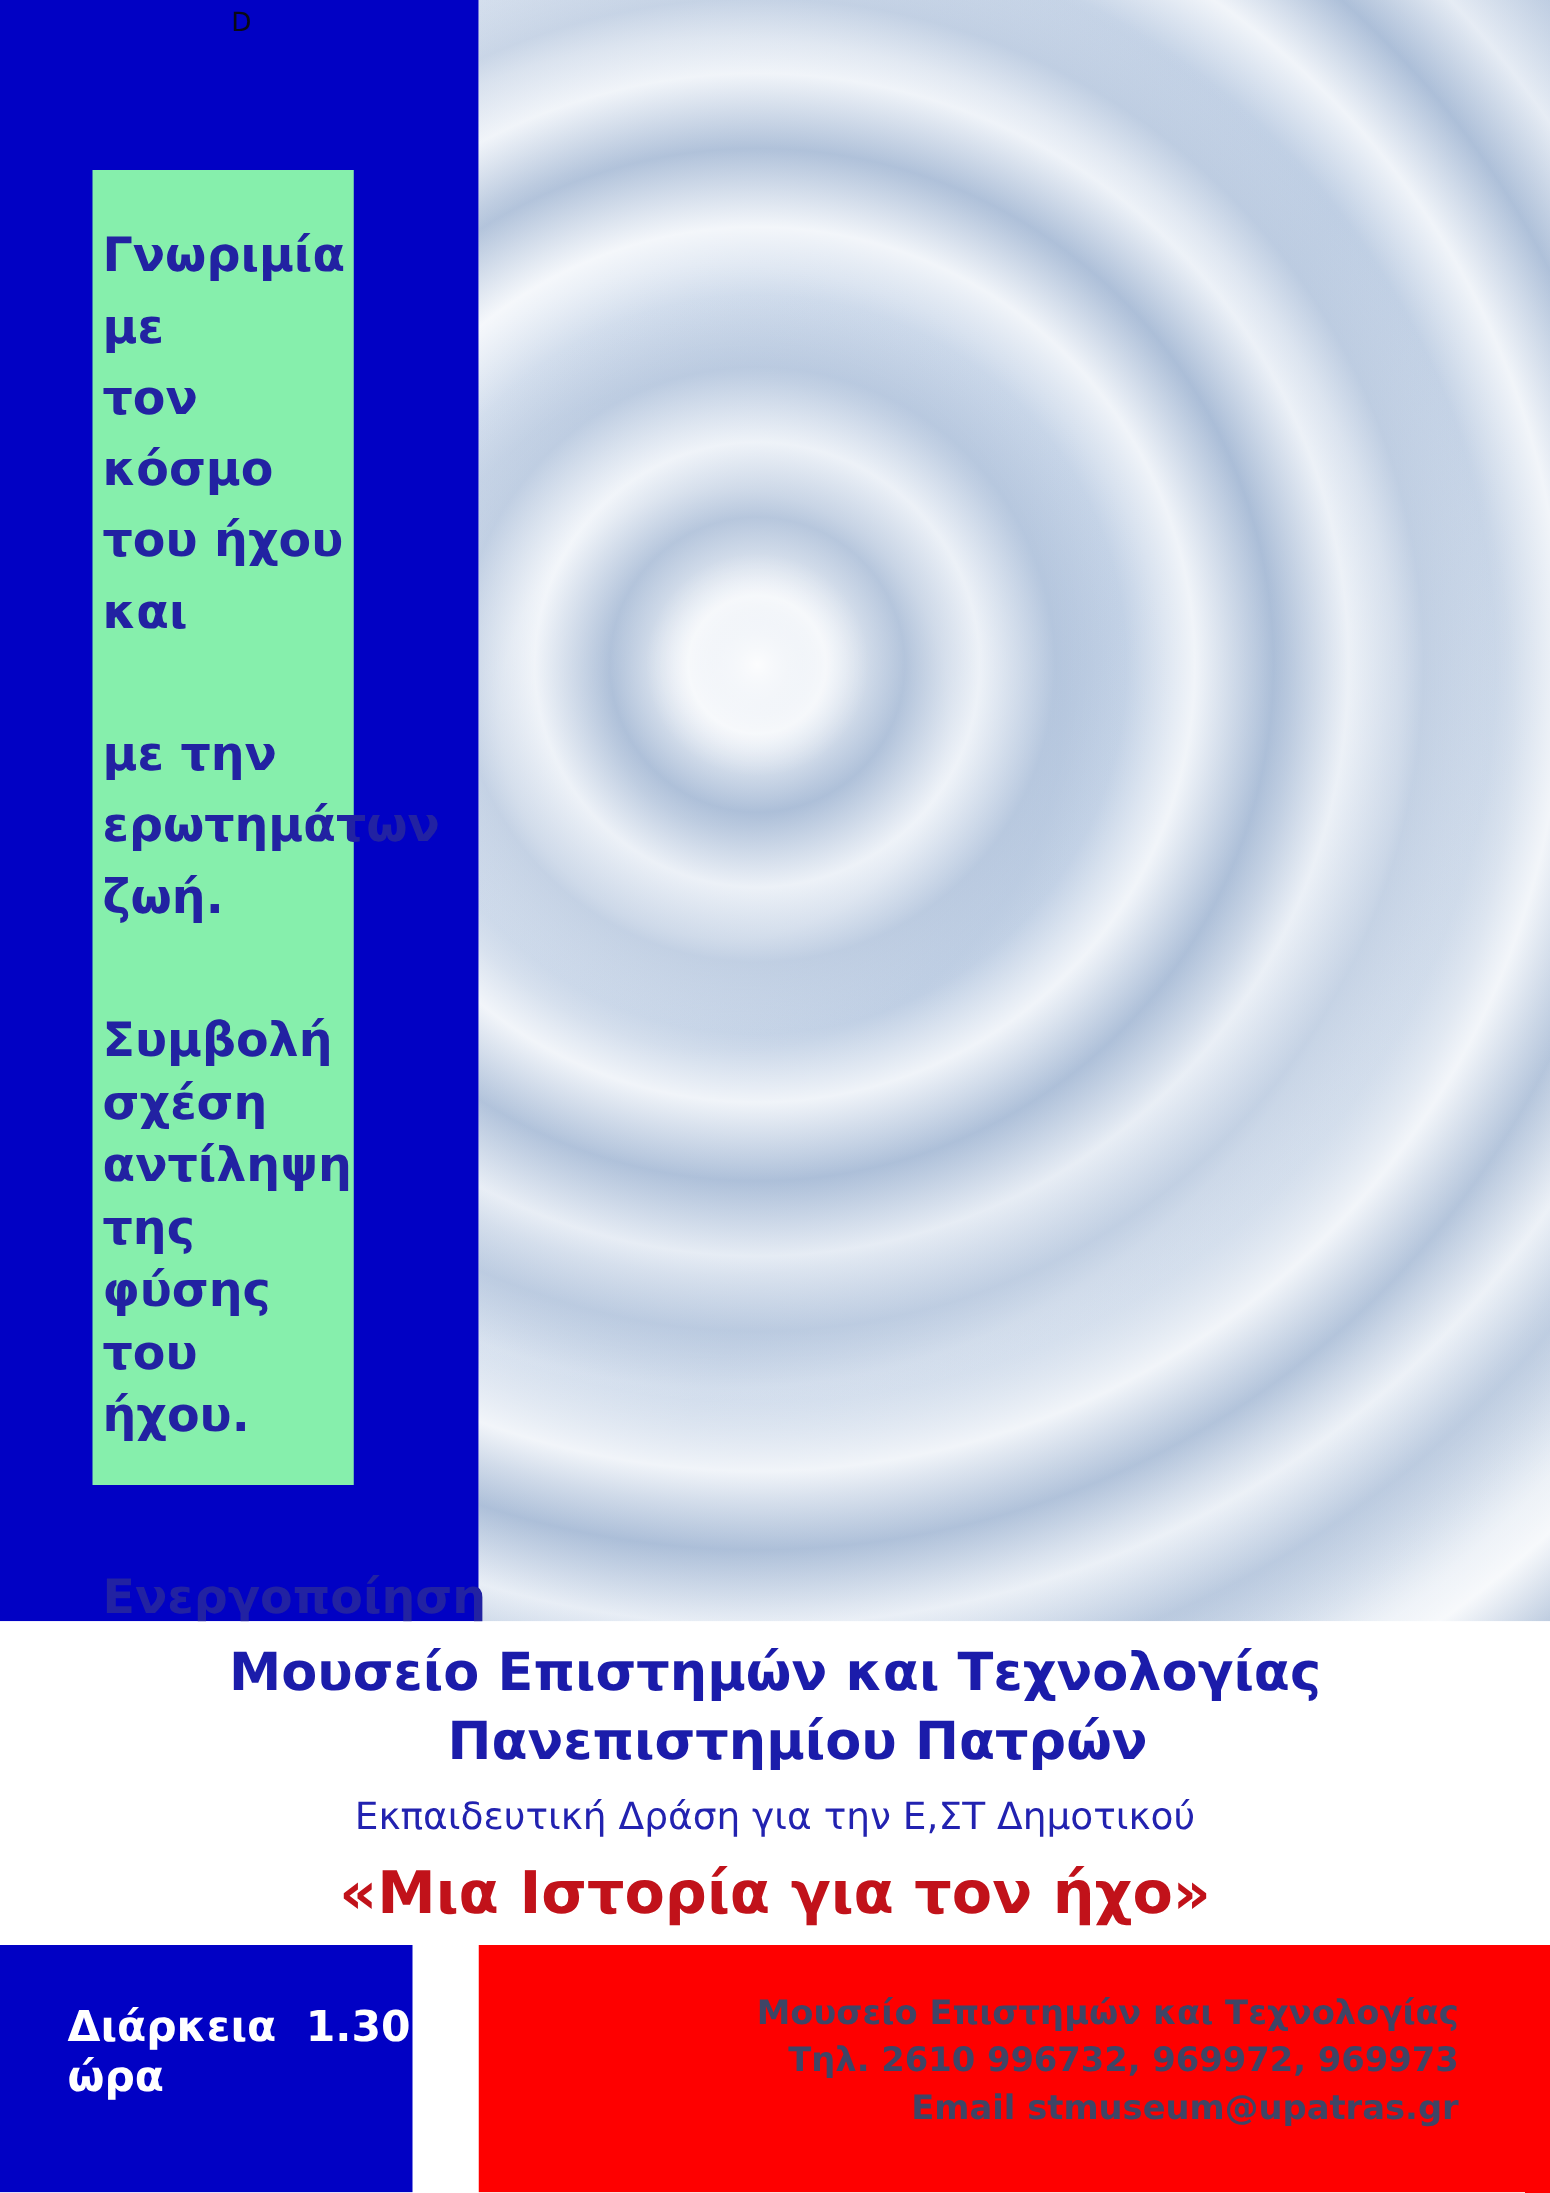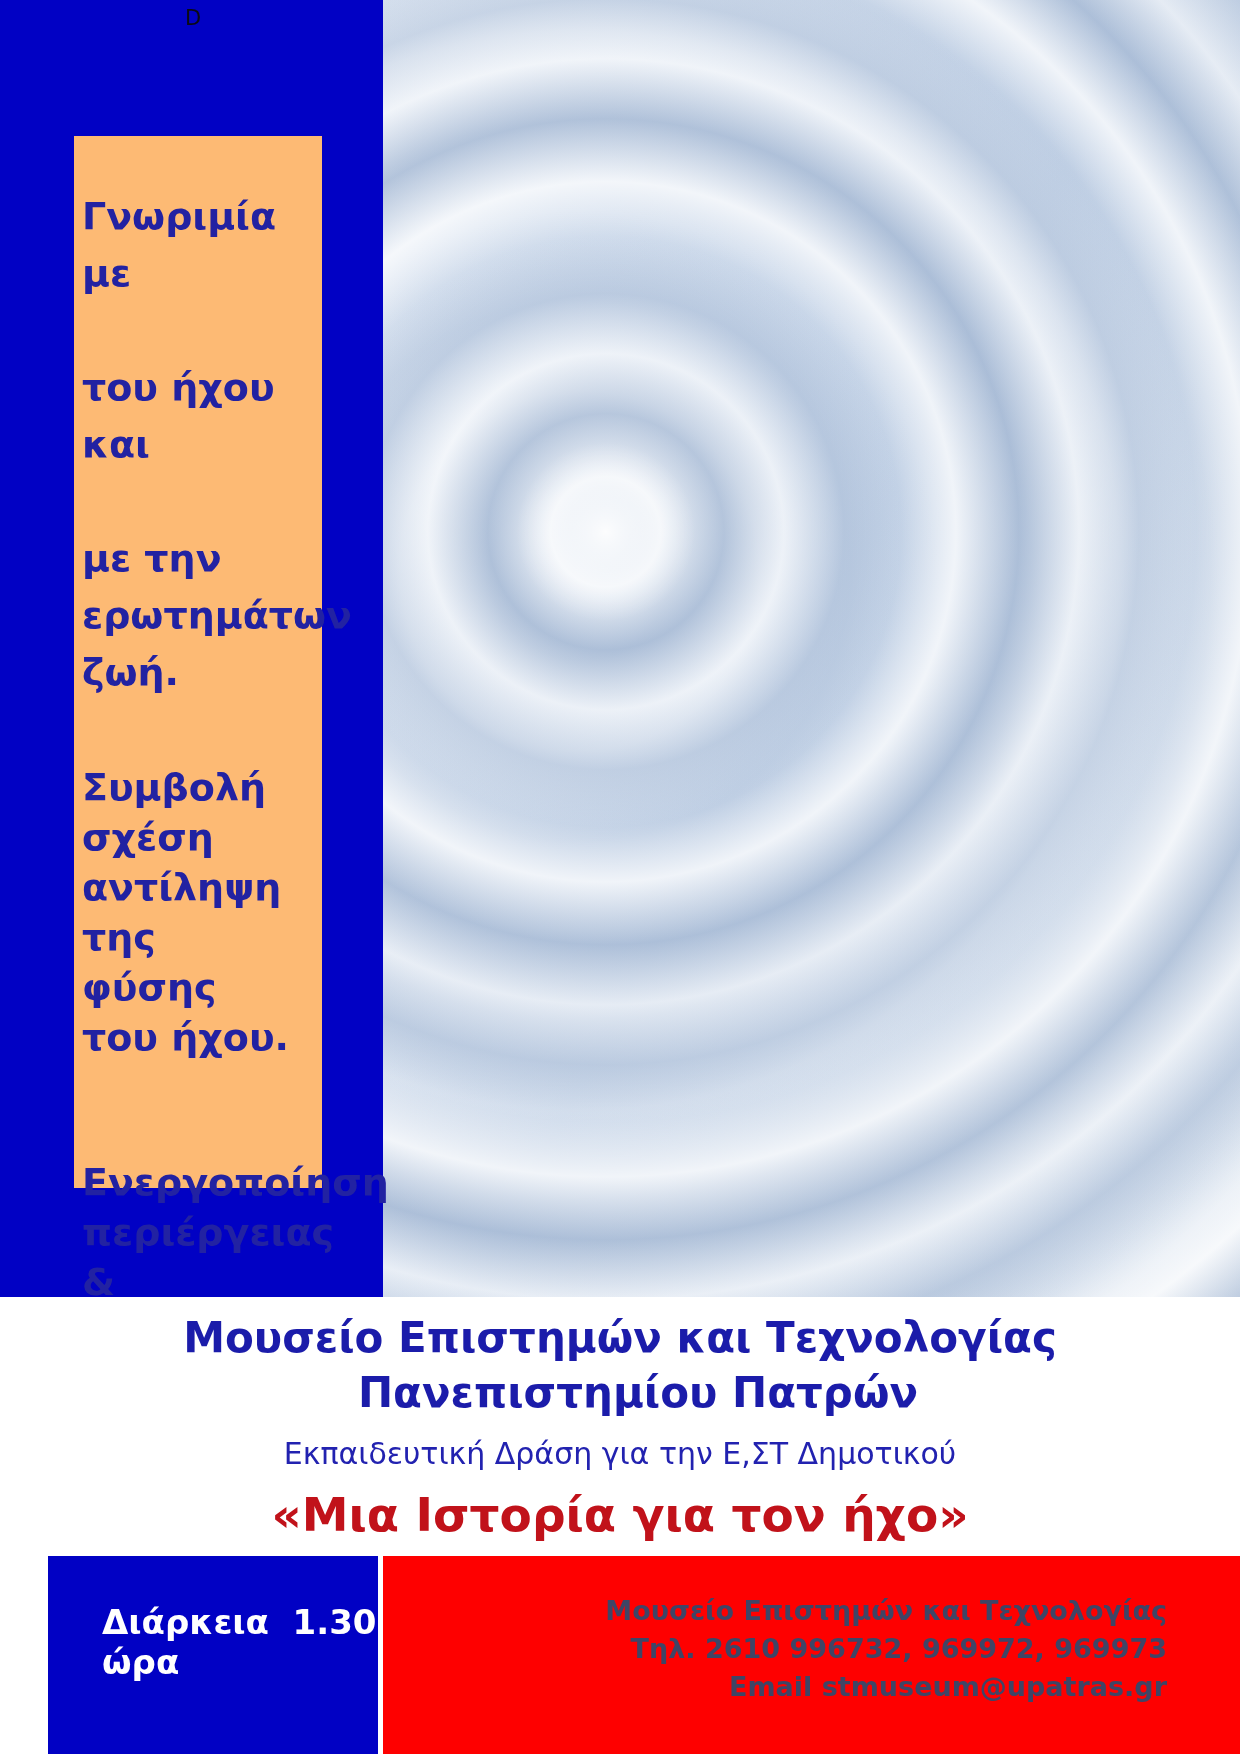--- a/index.html
+++ b/index.html
@@ -14,24 +14,24 @@
   .left-column{
     position:absolute;left:0;top:0;width:383px;height:1297px;
     background:#0101c4;
   }
   .doc-marker{
     position:absolute;left:185px;top:6px;
     color:#0a0a14;font-size:21px;font-weight:400;
   }
   
   .info-card{
-    position:absolute;left:74px;top:136px;width:248px;height:1052px;
-    background:#fdba74;
+    position:absolute;left:74px;top:136px;width:209px;height:1052px;
+    background:#86efac;
     box-sizing:border-box;
-    padding:52px 4px 0 8px;
+    padding:40px 4px 0 8px;
     color:#2222a2;
     font-weight:bold;
   }
   .info-card .p1{margin:0;font-size:38px;line-height:57px;}
   .info-card .p2{margin:61px 0 0 0;font-size:38px;line-height:50px;}
   .info-card .p3{margin:95px 0 0 0;font-size:38px;line-height:50px;}
   .card-line{white-space:pre-wrap;}
   
   .water-image{
     position:absolute;left:383px;top:0;width:857px;height:1297px;
@@ -67,21 +67,20 @@
   .action-subtitle{
     margin:14px 0 0 0;color:#2222b0;font-size:30px;font-weight:400;line-height:40px;text-align:center;
   }
   .event-title{
     margin:14px 0 3px 0;color:#c1121a;font-size:47px;font-weight:bold;line-height:54px;
   }
   
   .duration-band{
     position:absolute;left:0;top:1556px;width:330px;height:198px;
     background:#0101c4;
-    margin-left:48px;
   }
   .duration-text{
     position:absolute;left:54px;top:46px;
     color:#ffffff;font-size:34px;font-weight:bold;white-space:pre-wrap;
   }
   .contact-band{
     position:absolute;left:383px;top:1556px;width:857px;height:198px;
     background:#fe0000;
     box-sizing:border-box;
     padding:36px 73px 0 0;
@@ -98,21 +97,21 @@
 
   <div class="left-column">
     <span class="doc-marker">D</span>
   </div>
 
   <div class="water-image"></div>
 
   <div class="info-card">
     <p class="p1">
       <span class="card-line">Γνωριμία με</span><br>
-      <br>
+      <span class="card-line">τον κόσμο</span><br>
       <span class="card-line">του ήχου και</span><br>
       <br>
       <span class="card-line">με την</span><br>
       <span class="card-line">ερωτημάτων</span><br>
       <span class="card-line">ζωή.</span>
     </p>
     <p class="p2">
       <span class="card-line">Συμβολή σχέση</span><br>
       <span class="card-line">αντίληψη  της</span><br>
       <span class="card-line">φύσης</span><br>

